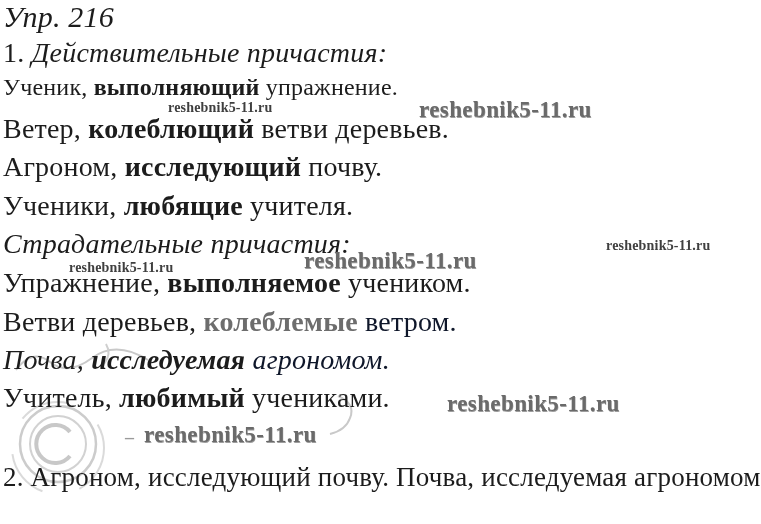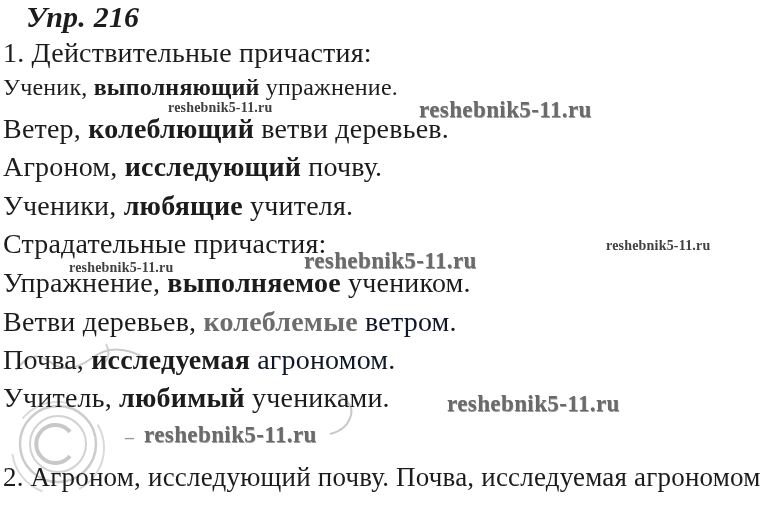--- a/index.html
+++ b/index.html
@@ -14,22 +14,22 @@
   .text-line {
     position: absolute;
     left: 3px;
     white-space: nowrap;
     color: #1c1c1c;
     letter-spacing: 0.2px;
     line-height: 1.15;
   }
   .st-normal { font-weight: normal; }
   .st-bold { font-weight: bold; }
-  .st-italic { }
-  .st-bold-italic { font-weight: bold; font-style: italic; margin-left: 23px; }
+  .st-italic { font-style: italic; }
+  .st-bold-italic { font-weight: normal; font-style: italic; }
   .st-faded { color: #0f172a; }
   .st-bold-faded { font-weight: bold; color: #6d6d6d; margin-top: 41px; }
   .watermark {
     position: absolute;
     font-family: "Liberation Serif", serif;
     font-weight: bold;
     white-space: nowrap;
   }
   .wm-sm {
     font-size: 14px;
@@ -75,21 +75,21 @@
   <div id="text-lines">
       <div class="text-line" style="top: 0px; font-size: 30px;"><span class="st-bold-italic">Упр. 216</span></div>
       <div class="text-line" style="top: 37px; font-size: 28px;"><span class="st-normal">1. </span><span class="st-italic">Действительные причастия:</span></div>
       <div class="text-line" style="top: 74px; font-size: 24px;"><span class="st-normal">Ученик, </span><span class="st-bold">выполняющий</span><span class="st-normal"> упражнение.</span></div>
       <div class="text-line" style="top: 113px; font-size: 28px;"><span class="st-normal">Ветер, </span><span class="st-bold">колеблющий</span><span class="st-normal"> ветви деревьев.</span></div>
       <div class="text-line" style="top: 151px; font-size: 28px;"><span class="st-normal">Агроном, </span><span class="st-bold">исследующий</span><span class="st-normal"> почву.</span></div>
       <div class="text-line" style="top: 190px; font-size: 28px;"><span class="st-normal">Ученики, </span><span class="st-bold">любящие</span><span class="st-normal"> учителя.</span></div>
       <div class="text-line" style="top: 228px; font-size: 28px;"><span class="st-italic">Страдательные причастия:</span></div>
       <div class="text-line" style="top: 267px; font-size: 28px;"><span class="st-normal">Упражнение, </span><span class="st-bold">выполняемое</span><span class="st-normal"> учеником.</span></div>
       <div class="text-line" style="top: 306px; font-size: 28px;"><span class="st-normal">Ветви деревьев, </span><span class="st-bold-faded">колеблемые</span><span class="st-faded"> ветром.</span></div>
-      <div class="text-line" style="top: 344px; font-size: 28px;"><span class="st-normal">Почва, </span><span class="st-bold">исследуемая</span><span class="st-faded"> агрономом.</span></div>
+      <div class="text-line" style="top: 344px; font-size: 28px; font-style: italic;"><span class="st-normal">Почва, </span><span class="st-bold">исследуемая</span><span class="st-faded"> агрономом.</span></div>
       <div class="text-line" style="top: 382px; font-size: 28px;"><span class="st-normal">Учитель, </span><span class="st-bold">любимый</span><span class="st-normal"> учениками.</span></div>
       <div class="text-line" style="top: 462px; font-size: 27px;"><span class="st-normal">2. Агроном, исследующий почву. Почва, исследуемая агрономом.</span></div>
     </div>
 
   <div id="watermark-layer">
       <span class="watermark wm-sm" style="left: 168px; top: 100px;">reshebnik5-11.ru</span>
       <span class="watermark wm-lg" style="left: 419px; top: 97px;">reshebnik5-11.ru</span>
       <span class="watermark wm-sm" style="left: 606px; top: 238px;">reshebnik5-11.ru</span>
       <span class="watermark wm-lg" style="left: 304px; top: 248px;">reshebnik5-11.ru</span>
       <span class="watermark wm-sm" style="left: 69px; top: 260px;">reshebnik5-11.ru</span>

